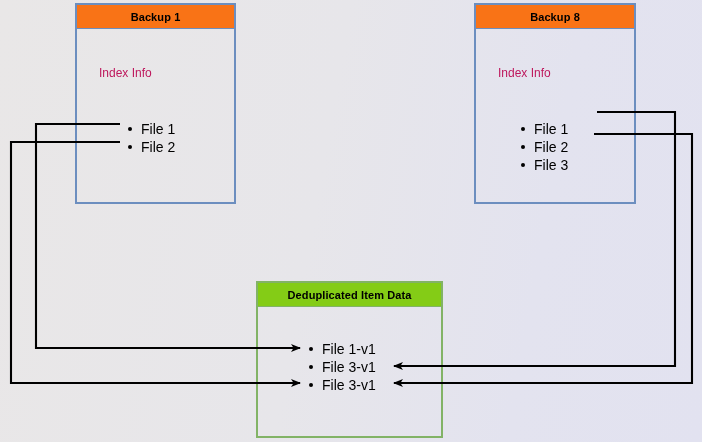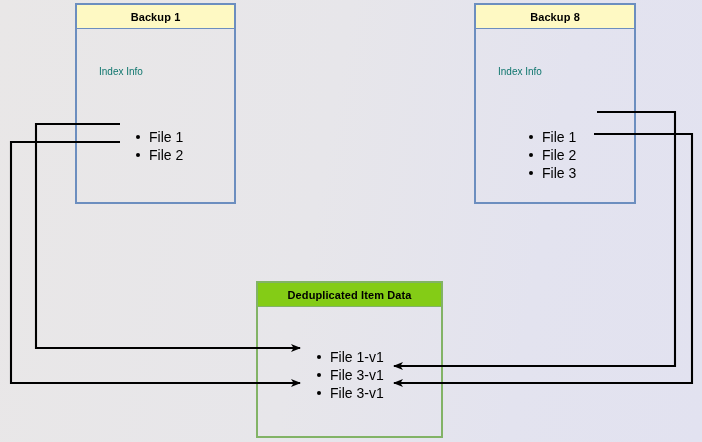--- a/index.html
+++ b/index.html
@@ -17,30 +17,30 @@
     position:absolute;left:0;top:0;width:100%;height:25px;
     box-sizing:border-box;
     display:flex;align-items:center;justify-content:center;
     font-size:11px;font-weight:bold;color:#000;letter-spacing:.1px;
   }
   .box .body{
     position:absolute;left:0;top:24px;width:100%;bottom:0;
     box-sizing:border-box;background:transparent;
   }
   .blue{border:1.4px solid #6c8ebf;}
-  .blue .hdr{background:#fef9c3;border:1.4px solid #6c8ebf;}
+  .blue .hdr{background:#f97316;border:1.4px solid #6c8ebf;}
   .blue .body{border:1.4px solid #6c8ebf;border-top:none;}
   .green{border:1.4px solid #82b366;}
   .green .hdr{background:#84cc16;border:1.4px solid #82b366;}
   .green .body{border:1.4px solid #82b366;border-top:none;}
 
   .index-label{
-    position:absolute;font-size:10px;color:#0f766e;white-space:nowrap;
+    position:absolute;font-size:12px;color:#be185d;white-space:nowrap;
   }
-  .flist{position:absolute;margin:8px;padding:0;list-style:none;}
+  .flist{position:absolute;margin:0;padding:0;list-style:none;}
   .flist li{
     position:relative;font-size:14px;color:#000;
     height:18px;line-height:18px;white-space:nowrap;padding-left:16px;
   }
   .flist li::before{
     content:"";position:absolute;left:3px;top:7px;
     width:4.4px;height:4.4px;border-radius:50%;background:#000;
   }
   svg#wires{position:absolute;left:0;top:0;width:702px;height:442px;pointer-events:none;}
 </style>

